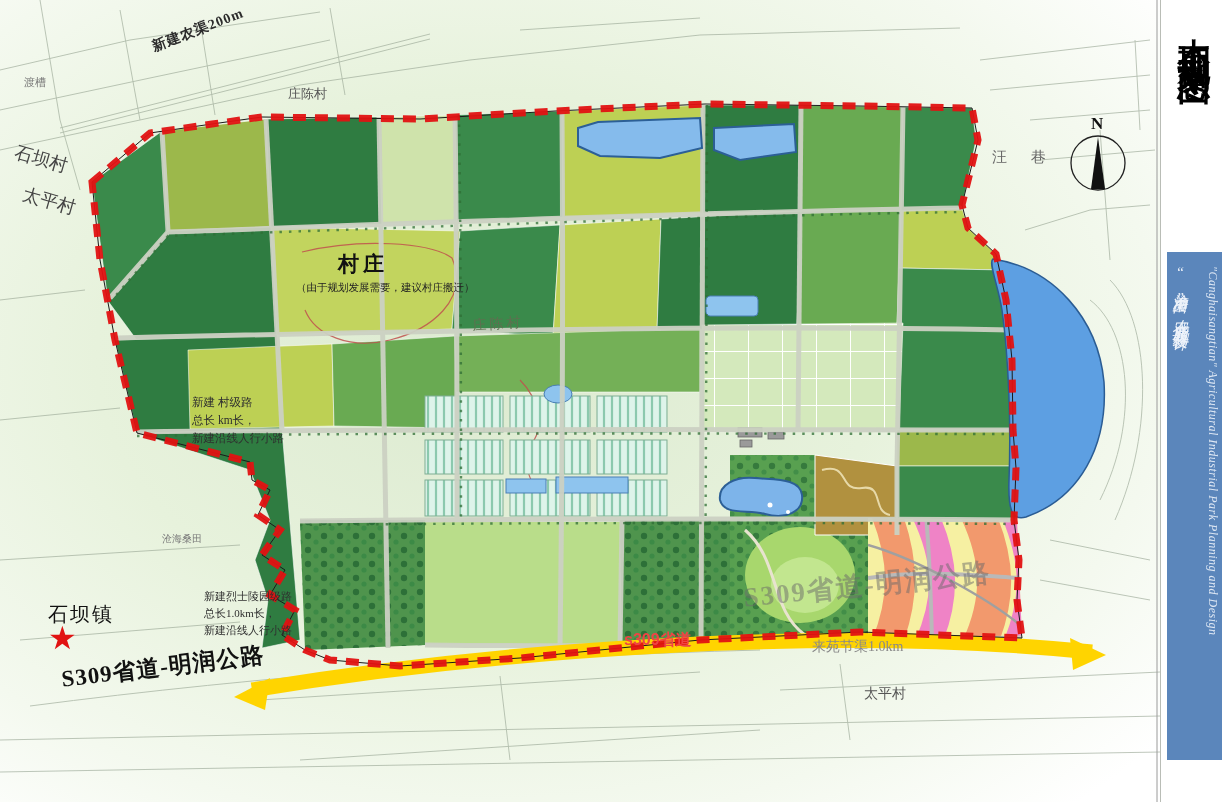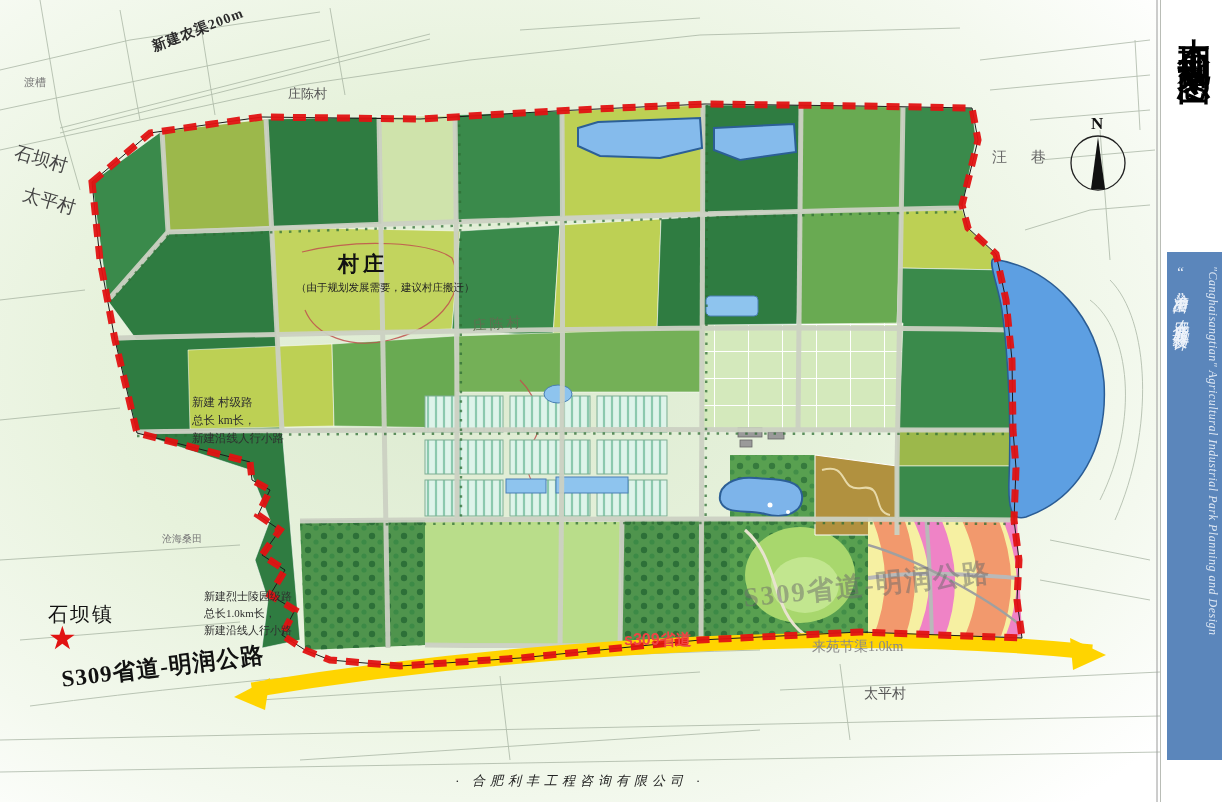--- a/index.html
+++ b/index.html
@@ -270,15 +270,14 @@
   </div>
 
   <div class="sidebar">
     <div class="side-title">本期规划总图</div>
     <div class="side-blue" style="background:#5b86bb;">
       <div class="side-cn">“沧海桑田”农业产业园规划设计</div>
       <div class="side-en">"Canghaisangtian" Agricultural Industrial Park Planning and Design</div>
     </div>
   </div>
 
-  <div class="credit">·  合肥利丰工程咨询有限公司  ·</div>
 
 </div>
 
 </body></html>

